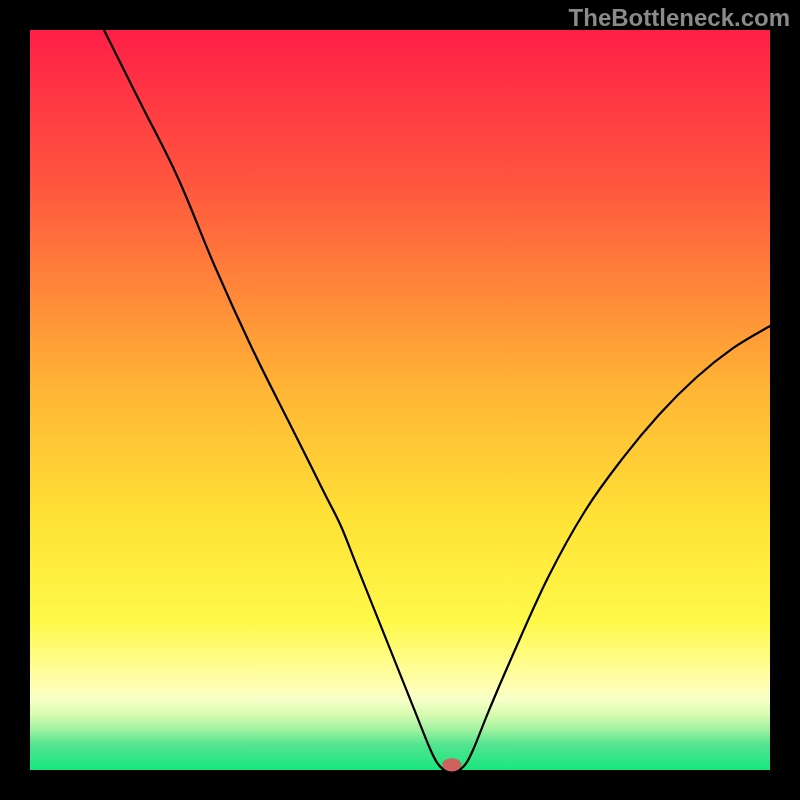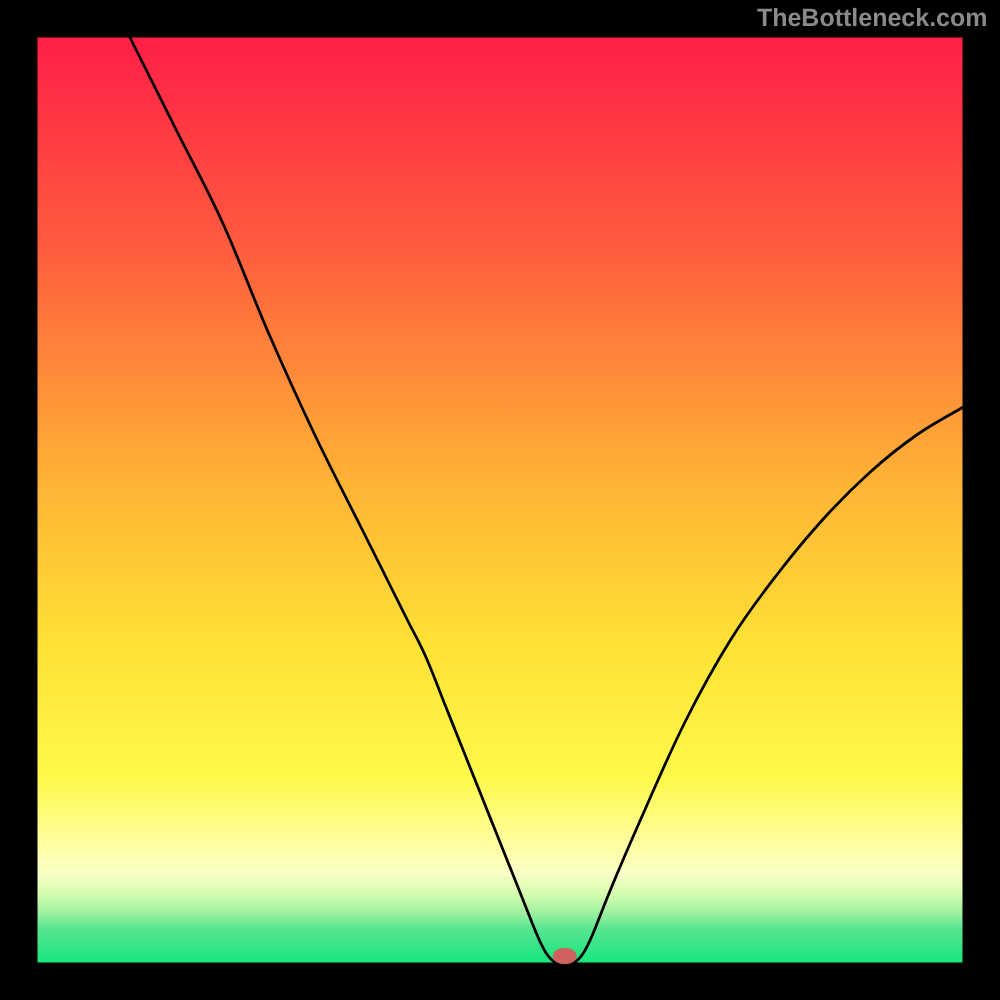--- a/index.html
+++ b/index.html
@@ -14,21 +14,21 @@
     position: relative;
     width: 800px;
     height: 800px;
     background: #000;
   }
   .watermark {
     position: absolute;
     top: 4px;
     right: 10px;
     font-family: Arial, Helvetica, sans-serif;
-    font-size: 20px;
+    font-size: 24px;
     font-weight: 600;
     color: #8a8a8a;
     letter-spacing: 0px;
   }
   svg {
     display: block;
   }
 </style>
 </head>
 <body>

